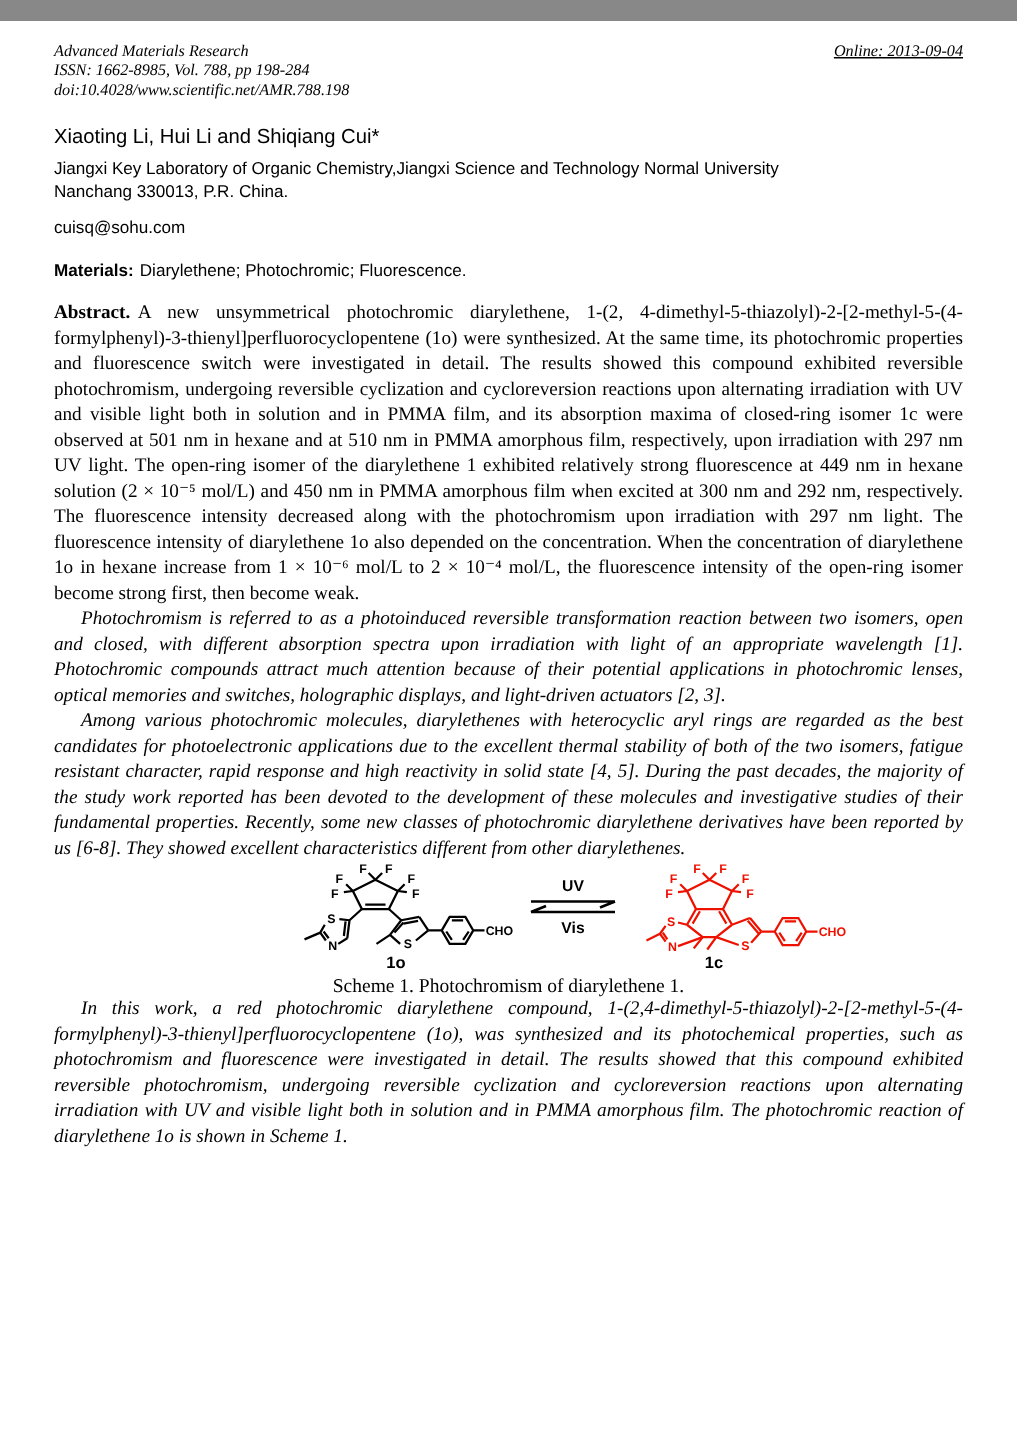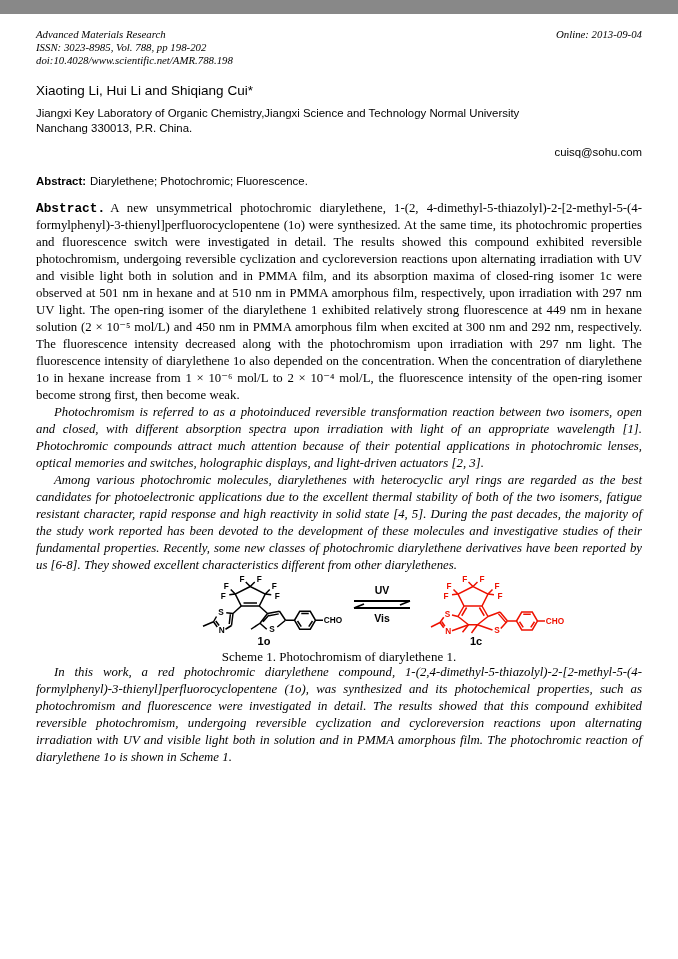--- a/index.html
+++ b/index.html
@@ -6,78 +6,78 @@
   .page {
     width:678px; height:959px; background:#ffffff; position:relative;
     margin:14px auto; box-sizing:border-box; padding:14px 36px 0 36px;
     overflow:hidden; color:#000;
     font-family:"Liberation Serif", "DejaVu Serif", serif;
   }
   
   .hdr { display:flex; justify-content:space-between; align-items:flex-start;
     font:italic 10.8px/13.2px "Liberation Serif", "DejaVu Serif", serif; }
   .hdr-left div { white-space:nowrap; }
-  .hdr-right { white-space:nowrap; }
+  .hdr-right { white-space:nowrap;text-decoration:underline; }
   
   .title { margin-top:20px; text-align:center;
     font:bold 14.5px/18px "Liberation Sans", "DejaVu Sans", sans-serif; }
   .title div { white-space:nowrap; }
   .authors { margin-top:14px; text-align:left;
     font:13.5px/17px "Liberation Sans", "DejaVu Sans", sans-serif; }
   .affil { margin-top:7px; text-align:left;
     font:11.4px/15px "Liberation Sans", "DejaVu Sans", sans-serif; }
-  .email { margin-top:9px; text-align:right;
+  .email { margin-top:9px; text-align:left;
     font:11.4px/14px "Liberation Sans", "DejaVu Sans", sans-serif; }
   
   .keywords { margin-top:15px;
     font:11.4px/14px "Liberation Sans", "DejaVu Sans", sans-serif; }
   .keywords b { font-weight:bold; margin-right:4px; }
   
   .body-par { margin:0; text-align:justify;
     font:12.8px/17px "Liberation Serif", "DejaVu Serif", serif; }
   .abstract { margin-top:12px; }
-  .abstract b { margin-right:5px;font-family:Liberation Mono, monospace; }
+  .abstract b { margin-right:5px; }
   .sec-head { margin-top:5px;
     font:bold 13.2px/20px "Liberation Serif", "DejaVu Serif", serif; }
   .indent { text-indent:18px;font-style:italic; }
   
   .scheme { text-align:center; margin-top:1px; }
   .scheme svg { display:block; margin:0 auto; }
   .caption { text-align:center; margin:0;
     font:13px/15px "Liberation Serif", "DejaVu Serif", serif; }
   .atom { font:bold 11px "Liberation Sans", "DejaVu Sans", sans-serif; }
   .arrow-lbl { font:bold 10.5px "Liberation Sans", "DejaVu Sans", sans-serif; }
   .mol-lbl { font:bold 11px "Liberation Sans", "DejaVu Sans", sans-serif; fill:#000; }
 </style>
 </head>
 <body>
 
 <div class="page">
 
   <div class="hdr">
     <div class="hdr-left">
       <div>Advanced Materials Research</div>
-      <div>ISSN: 3023-8985, Vol. 788, pp 198-202</div>
+      <div>ISSN: 1662-8985, Vol. 788, pp 198-284</div>
       <div>doi:10.4028/www.scientific.net/AMR.788.198</div>
     </div>
     <div class="hdr-right">Online: 2013-09-04</div>
   </div>
 
 
   <div class="authors">Xiaoting Li, Hui Li and Shiqiang Cui*</div>
 
   <div class="affil">
     <div>Jiangxi Key Laboratory of Organic Chemistry,Jiangxi Science and Technology Normal University</div>
     <div>Nanchang 330013, P.R. China.</div>
   </div>
 
   <div class="email">cuisq@sohu.com</div>
 
   <div class="keywords">
-    <b>Abstract:</b><span>Diarylethene; Photochromic; Fluorescence.</span>
+    <b>Materials:</b><span>Diarylethene; Photochromic; Fluorescence.</span>
   </div>
 
   <p class="body-par abstract">
     <b>Abstract.</b><span>A new unsymmetrical photochromic diarylethene, 1-(2, 4-dimethyl-5-thiazolyl)-2-[2-methyl-5-(4-formylphenyl)-3-thienyl]perfluorocyclopentene (1o) were synthesized. At the same time, its photochromic properties and fluorescence switch were investigated in detail. The results showed this compound exhibited reversible photochromism, undergoing reversible cyclization and cycloreversion reactions upon alternating irradiation with UV and visible light both in solution and in PMMA film, and its absorption maxima of closed-ring isomer 1c were observed at 501 nm in hexane and at 510 nm in PMMA amorphous film, respectively, upon irradiation with 297 nm UV light. The open-ring isomer of the diarylethene 1 exhibited relatively strong fluorescence at 449 nm in hexane solution (2 × 10⁻⁵ mol/L) and 450 nm in PMMA amorphous film when excited at 300 nm and 292 nm, respectively. The fluorescence intensity decreased along with the photochromism upon irradiation with 297 nm light. The fluorescence intensity of diarylethene 1o also depended on the concentration. When the concentration of diarylethene 1o in hexane increase from 1 × 10⁻⁶ mol/L to 2 × 10⁻⁴ mol/L, the fluorescence intensity of the open-ring isomer become strong first, then become weak.</span>
   </p>
 
   <p class="body-par indent">Photochromism is referred to as a photoinduced reversible transformation reaction between two isomers, open and closed, with different absorption spectra upon irradiation with light of an appropriate wavelength [1]. Photochromic compounds attract much attention because of their potential applications in photochromic lenses, optical memories and switches, holographic displays, and light-driven actuators [2, 3].</p>
   <p class="body-par indent">Among various photochromic molecules, diarylethenes with heterocyclic aryl rings are regarded as the best candidates for photoelectronic applications due to the excellent thermal stability of both of the two isomers, fatigue resistant character, rapid response and high reactivity in solid state [4, 5]. During the past decades, the majority of the study work reported has been devoted to the development of these molecules and investigative studies of their fundamental properties. Recently, some new classes of photochromic diarylethene derivatives have been reported by us [6-8]. They showed excellent characteristics different from other diarylethenes.</p>
 
   <div class="scheme">

